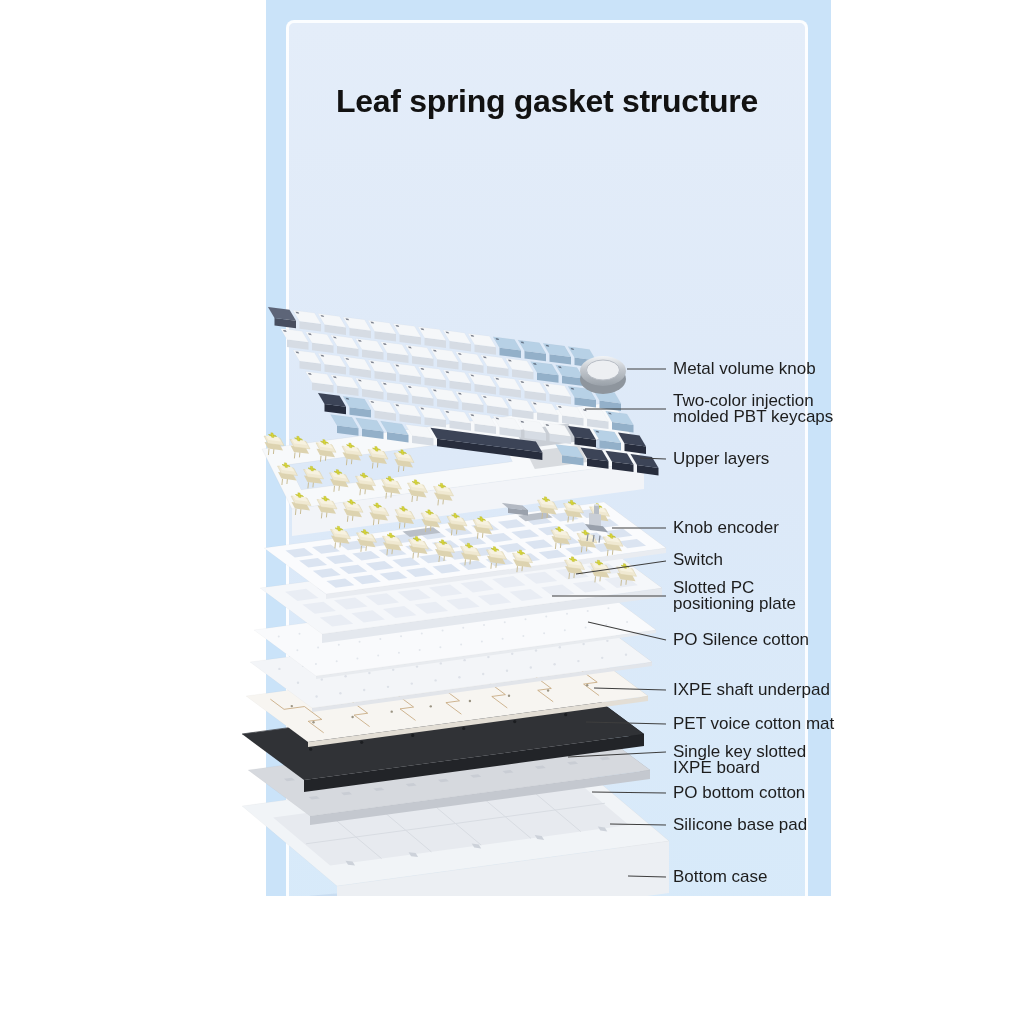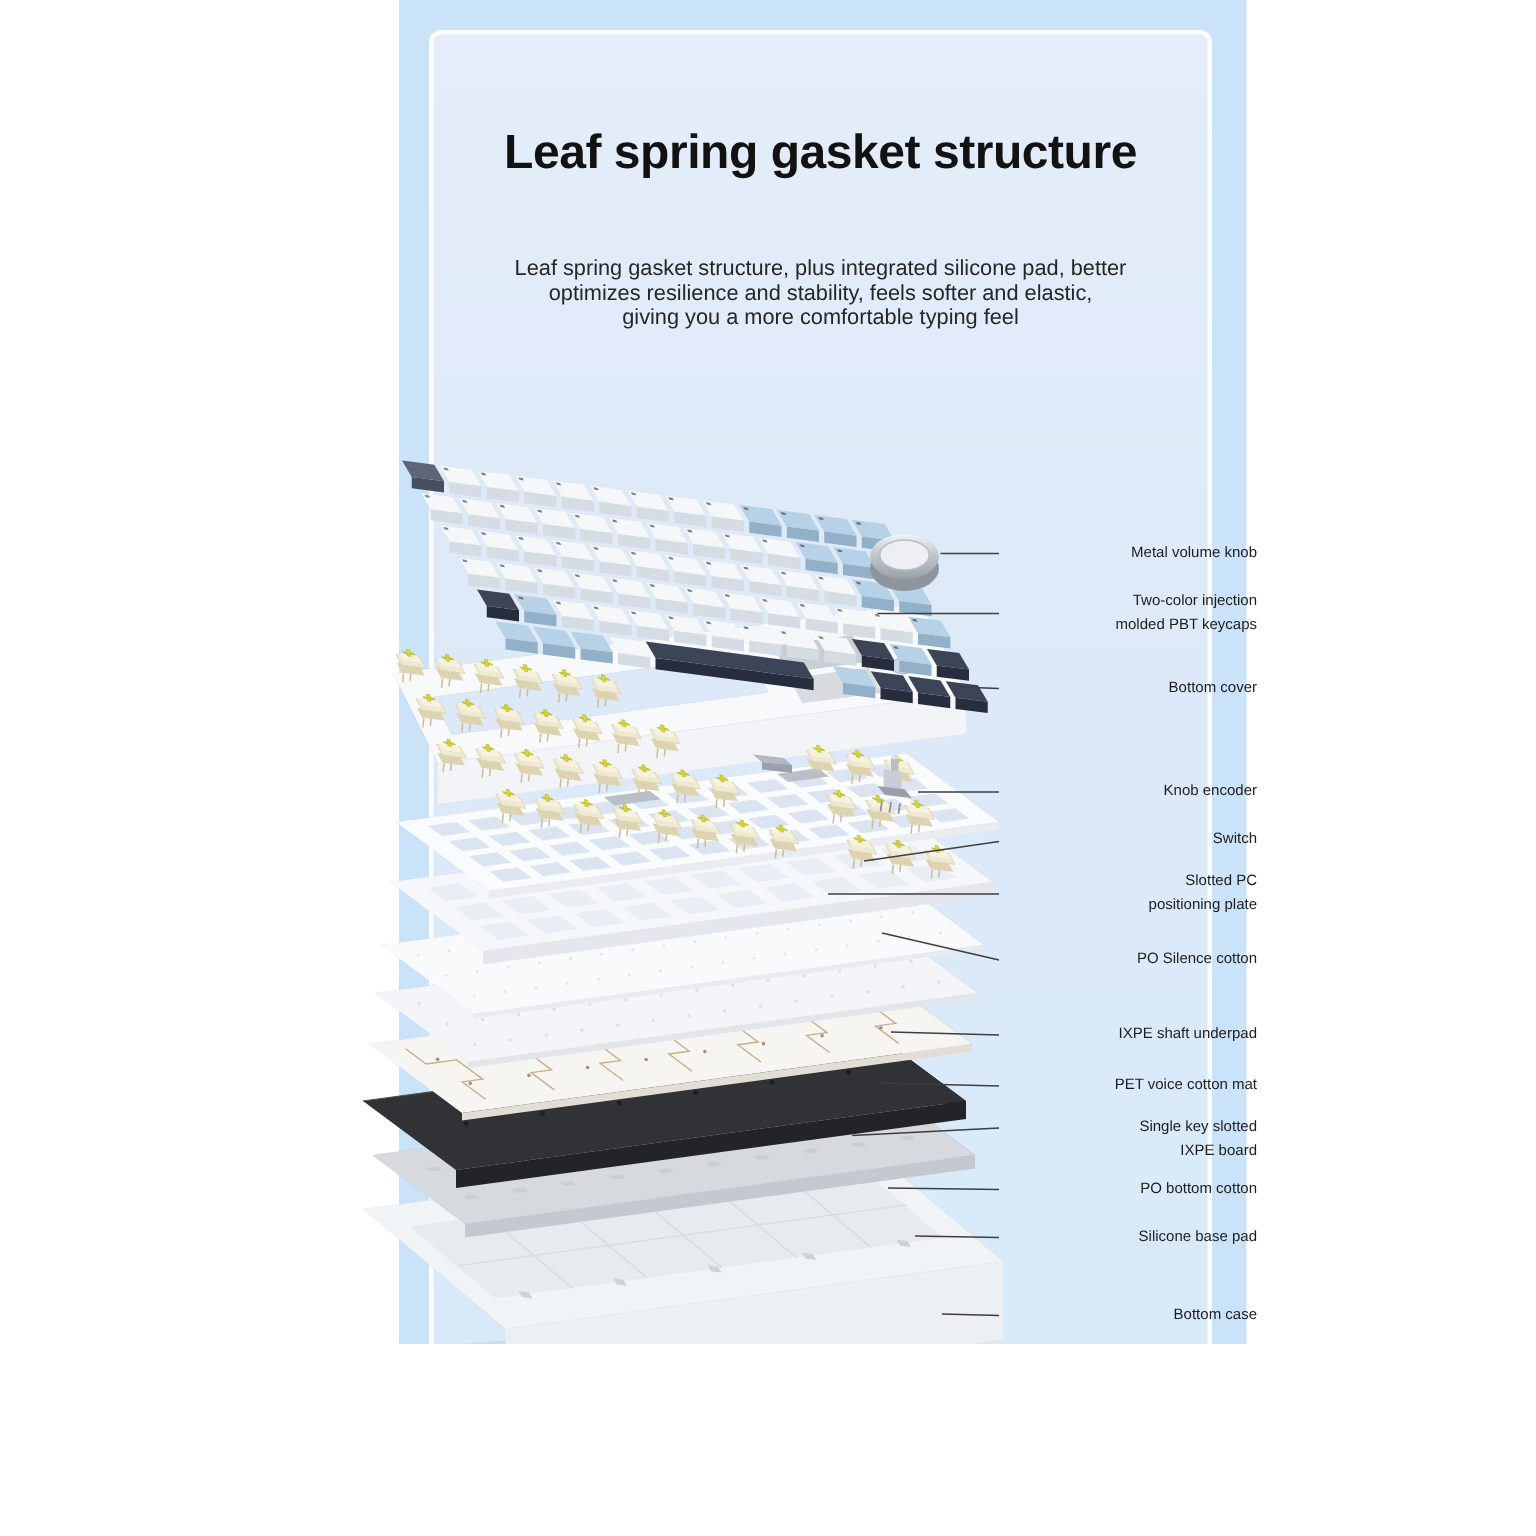--- a/index.html
+++ b/index.html
@@ -7,34 +7,31 @@
         font-family:"Liberation Sans","DejaVu Sans",sans-serif;margin-left:36px;}
   .band{position:absolute;left:230px;top:0;width:565px;height:1024px;
         background:linear-gradient(180deg,#cae3f9 0px,#cae3f9 958px,#cde6fa 979px,#daeefc 982px,#daeefc 100%);}
   .panel{position:absolute;left:250px;top:20px;width:516px;height:975px;
          border:3px solid rgba(255,255,255,0.9);border-radius:8px;
          background:linear-gradient(180deg,#e4edf9 0%,#dde9f8 45%,#d6eafa 100%);}
   .title{position:absolute;left:0;top:60px;width:100%;text-align:center;
          font-size:32px;line-height:37px;font-weight:bold;color:#121212;letter-spacing:-0.3px;}
   .subtitle{position:absolute;left:0;top:148px;width:100%;text-align:center;
          font-size:14.5px;line-height:16.5px;color:#262626;white-space:pre-line;}
-  .callout{position:absolute;left:637px;width:165px;font-size:10px;line-height:16px;
-         color:#1d1d1d;white-space:pre-line;text-align:right;}
+  .callout{position:absolute;left:637px;width:165px;font-size:17px;line-height:16px;
+         color:#1d1d1d;white-space:pre-line;}
   #kb{position:absolute;left:0;top:0;width:1024px;height:1024px;pointer-events:none;}
 </style>
 </head>
 <body>
 
 <div class="page">
   <div class="band"></div>
   <div class="panel">
     <div class="title"><span>Leaf spring gasket structure</span><br></div>
-    <div class="subtitle">Leaf spring gasket structure, plus integrated silicone pad, better
-optimizes resilience and stability, feels softer and elastic,
-giving you a more comfortable typing feel</div>
   </div>
 
   <svg id="kb" viewBox="0 0 1024 1024">
     <defs>
       <linearGradient id="knobGrad" x1="0" y1="0" x2="0" y2="1">
         <stop offset="0" stop-color="#f2f4f6"></stop>
         <stop offset="0.45" stop-color="#c2c7cd"></stop>
         <stop offset="1" stop-color="#99a0a8"></stop>
       </linearGradient>
     </defs>
@@ -832,21 +829,21 @@
         <line x1="556" y1="792" x2="630" y2="793" stroke="#3e3e3e" stroke-width="1.1"></line>
         <line x1="574" y1="824" x2="630" y2="825" stroke="#3e3e3e" stroke-width="1.1"></line>
         <line x1="592" y1="876" x2="630" y2="877" stroke="#3e3e3e" stroke-width="1.1"></line>
       </g>
     </svg>
 
   <div id="callouts">
       <div class="callout" style="top: 361px;">Metal volume knob</div>
       <div class="callout" style="top: 393px;">Two-color injection
 molded PBT keycaps</div>
-      <div class="callout" style="top: 451px;">Bottom cover</div>
+      <div class="callout" style="top: 451px;">Upper layers</div>
       <div class="callout" style="top: 520px;">Knob encoder</div>
       <div class="callout" style="top: 552px;">Switch</div>
       <div class="callout" style="top: 580px;">Slotted PC
 positioning plate</div>
       <div class="callout" style="top: 632px;">PO Silence cotton</div>
       <div class="callout" style="top: 682px;">IXPE shaft underpad</div>
       <div class="callout" style="top: 716px;">PET voice cotton mat</div>
       <div class="callout" style="top: 744px;">Single key slotted
 IXPE board</div>
       <div class="callout" style="top: 785px;">PO bottom cotton</div>

